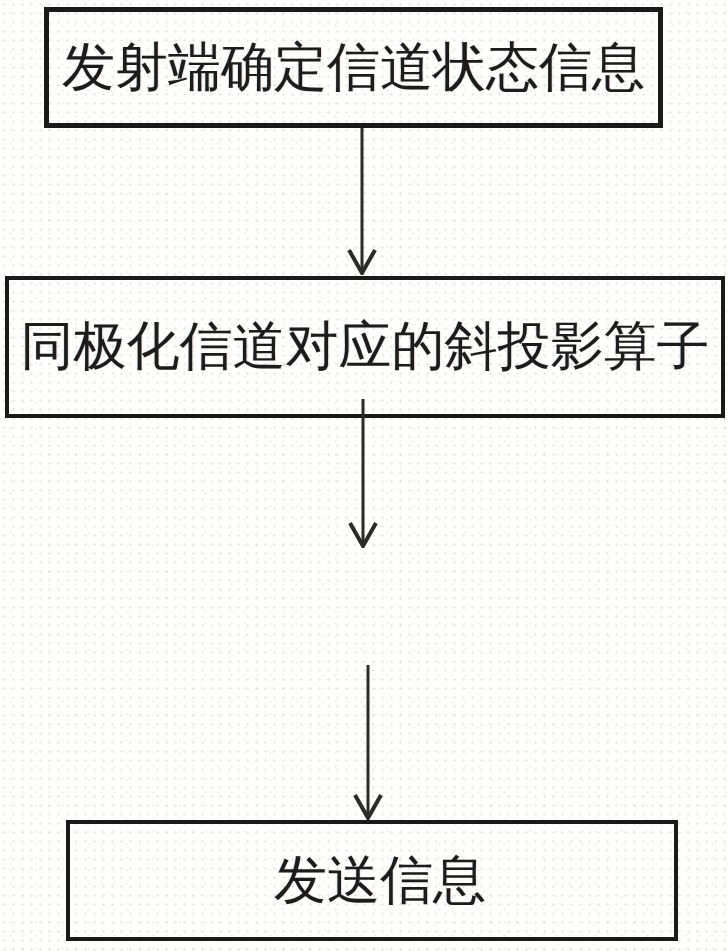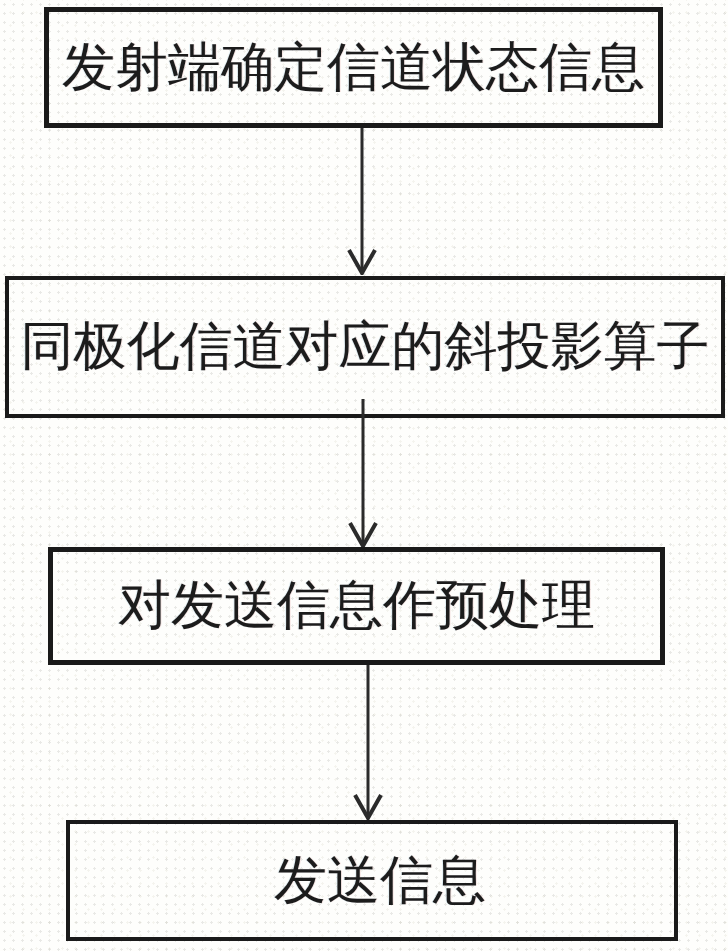--- a/index.html
+++ b/index.html
@@ -72,23 +72,20 @@
 
   <div id="box2" class="step-box">
     <span class="step-label">同极化信道对应的斜投影算子</span>
   </div>
 
   <svg id="arrow2" class="flow-arrow" width="32" height="149" viewBox="0 0 32 149">
     <line x1="16" y1="0" x2="16" y2="146" stroke="#2b2b2b" stroke-width="3"></line>
     <polyline points="3,124 16,147 29,124" fill="none" stroke="#2b2b2b" stroke-width="4"></polyline>
   </svg>
 
-  <div id="box3" class="step-box thick">
-    <span class="step-label">对发送信息作预处理</span>
-  </div>
 
   <svg id="arrow3" class="flow-arrow" width="32" height="155" viewBox="0 0 32 155">
     <line x1="16" y1="0" x2="16" y2="152" stroke="#2b2b2b" stroke-width="3"></line>
     <polyline points="3,130 16,153 29,130" fill="none" stroke="#2b2b2b" stroke-width="4"></polyline>
   </svg>
 
   <div id="box4" class="step-box">
     <span class="step-label">发送信息</span>
   </div>
 

